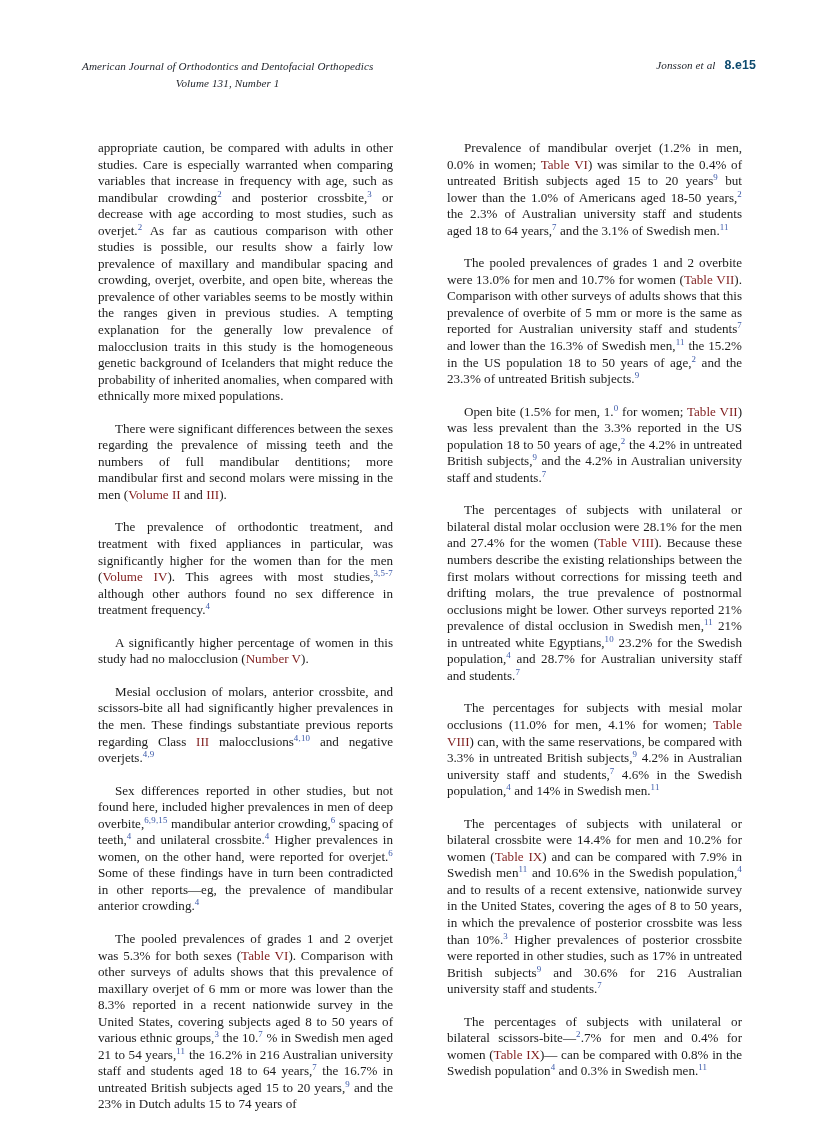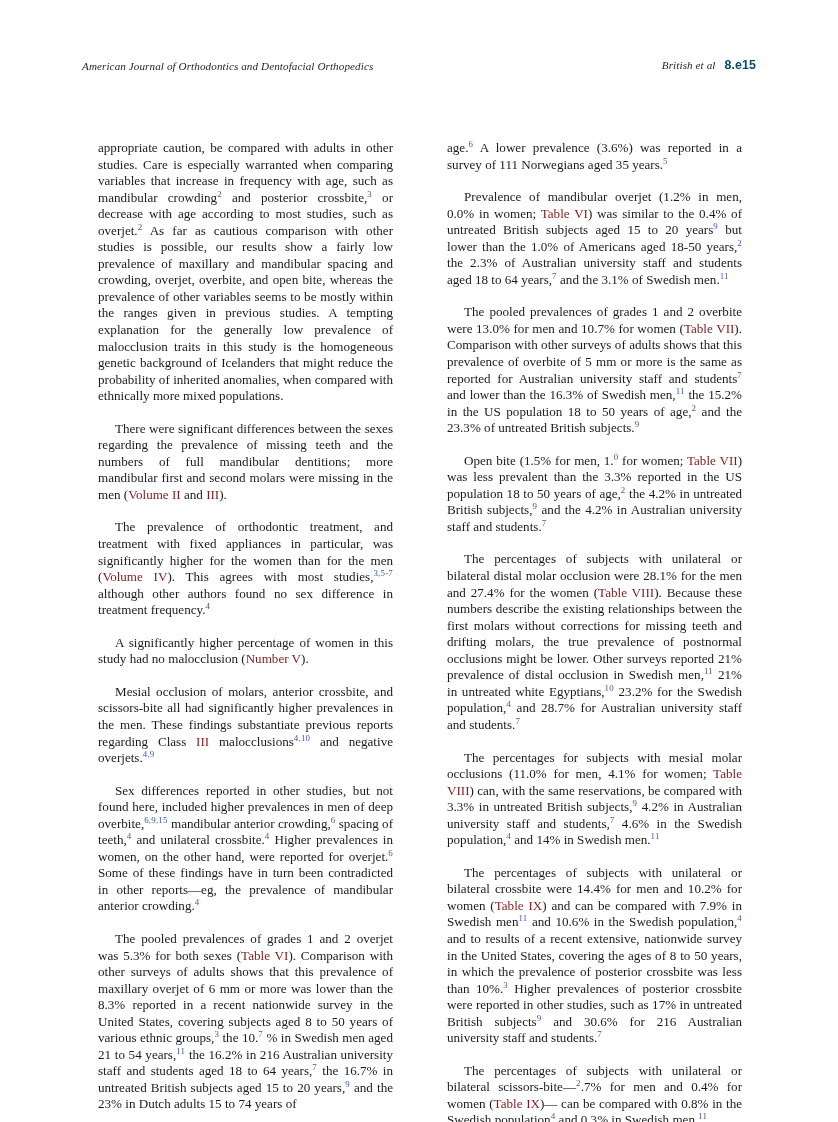--- a/index.html
+++ b/index.html
@@ -110,41 +110,41 @@
   }
 </style>
 </head>
 <body>
 
 <div class="page">
 
   <div class="runhead">
     <div class="runhead-left">
       <span>American Journal of Orthodontics and Dentofacial Orthopedics</span>
+      <span class="l2">Volume 131, Number 1</span>
     </div>
     <div class="runhead-right">
-      <span class="runhead-authors">British et al</span>
+      <span class="runhead-authors">Jonsson et al</span>
       <span class="runhead-folio">8.e15</span>
     </div>
   </div>
 
   <div class="cols">
 
     <div class="col col-left">
       <p class="para">appropriate caution, be compared with adults in other studies. Care is especially warranted when comparing variables that increase in frequency with age, such as mandibular crowding<sup class="cite">2</sup> and posterior crossbite,<sup class="cite">3</sup> or decrease with age according to most studies, such as overjet.<sup class="cite">2</sup> As far as cautious comparison with other studies is possible, our results show a fairly low prevalence of maxillary and mandibular spacing and crowding, overjet, overbite, and open bite, whereas the prevalence of other variables seems to be mostly within the ranges given in previous studies. A tempting explanation for the generally low prevalence of malocclusion traits in this study is the homogeneous genetic background of Icelanders that might reduce the probability of inherited anomalies, when compared with ethnically more mixed populations.</p>
       <p class="para indent">There were significant differences between the sexes regarding the prevalence of missing teeth and the numbers of full mandibular dentitions; more mandibular first and second molars were missing in the men (<span class="xref">Volume II</span> and <span class="xref">III</span>).</p>
       <p class="para indent">The prevalence of orthodontic treatment, and treatment with fixed appliances in particular, was significantly higher for the women than for the men (<span class="xref">Volume IV</span>). This agrees with most studies,<sup class="cite">3,5-7</sup> although other authors found no sex difference in treatment frequency.<sup class="cite">4</sup></p>
       <p class="para indent">A significantly higher percentage of women in this study had no malocclusion (<span class="xref">Number V</span>).</p>
       <p class="para indent">Mesial occlusion of molars, anterior crossbite, and scissors-bite all had significantly higher prevalences in the men. These findings substantiate previous reports regarding Class <span class="xref">III</span> malocclusions<sup class="cite">4,10</sup> and negative overjets.<sup class="cite">4,9</sup></p>
       <p class="para indent">Sex differences reported in other studies, but not found here, included higher prevalences in men of deep overbite,<sup class="cite">6,9,15</sup> mandibular anterior crowding,<sup class="cite">6</sup> spacing of teeth,<sup class="cite">4</sup> and unilateral crossbite.<sup class="cite">4</sup> Higher prevalences in women, on the other hand, were reported for overjet.<sup class="cite">6</sup> Some of these findings have in turn been contradicted in other reports—eg, the prevalence of mandibular anterior crowding.<sup class="cite">4</sup></p>
       <p class="para indent">The pooled prevalences of grades 1 and 2 overjet was 5.3% for both sexes (<span class="xref">Table VI</span>). Comparison with other surveys of adults shows that this prevalence of maxillary overjet of 6 mm or more was lower than the 8.3% reported in a recent nationwide survey in the United States, covering subjects aged 8 to 50 years of various ethnic groups,<sup class="cite">3</sup> the 10.<sup class="cite">7</sup> % in Swedish men aged 21 to 54 years,<sup class="cite">11</sup> the 16.2% in 216 Australian university staff and students aged 18 to 64 years,<sup class="cite">7</sup> the 16.7% in untreated British subjects aged 15 to 20 years,<sup class="cite">9</sup> and the 23% in Dutch adults 15 to 74 years of</p>
     </div>
 
     <div class="col col-right">
-      <p class="para">age.<sup class="cite">6</sup> A lower prevalence (3.6%) was reported in a survey of 111 Norwegians aged 35 years.<sup class="cite">5</sup></p>
       <p class="para indent">Prevalence of mandibular overjet (1.2% in men, 0.0% in women; <span class="xref">Table VI</span>) was similar to the 0.4% of untreated British subjects aged 15 to 20 years<sup class="cite">9</sup> but lower than the 1.0% of Americans aged 18-50 years,<sup class="cite">2</sup> the 2.3% of Australian university staff and students aged 18 to 64 years,<sup class="cite">7</sup> and the 3.1% of Swedish men.<sup class="cite">11</sup></p>
       <p class="para indent">The pooled prevalences of grades 1 and 2 overbite were 13.0% for men and 10.7% for women (<span class="xref">Table VII</span>). Comparison with other surveys of adults shows that this prevalence of overbite of 5 mm or more is the same as reported for Australian university staff and students<sup class="cite">7</sup> and lower than the 16.3% of Swedish men,<sup class="cite">11</sup> the 15.2% in the US population 18 to 50 years of age,<sup class="cite">2</sup> and the 23.3% of untreated British subjects.<sup class="cite">9</sup></p>
       <p class="para indent">Open bite (1.5% for men, 1.<sup class="cite">0</sup> for women; <span class="xref">Table VII</span>) was less prevalent than the 3.3% reported in the US population 18 to 50 years of age,<sup class="cite">2</sup> the 4.2% in untreated British subjects,<sup class="cite">9</sup> and the 4.2% in Australian university staff and students.<sup class="cite">7</sup></p>
       <p class="para indent">The percentages of subjects with unilateral or bilateral distal molar occlusion were 28.1% for the men and 27.4% for the women (<span class="xref">Table VIII</span>). Because these numbers describe the existing relationships between the first molars without corrections for missing teeth and drifting molars, the true prevalence of postnormal occlusions might be lower. Other surveys reported 21% prevalence of distal occlusion in Swedish men,<sup class="cite">11</sup> 21% in untreated white Egyptians,<sup class="cite">10</sup> 23.2% for the Swedish population,<sup class="cite">4</sup> and 28.7% for Australian university staff and students.<sup class="cite">7</sup></p>
       <p class="para indent">The percentages for subjects with mesial molar occlusions (11.0% for men, 4.1% for women; <span class="xref">Table VIII</span>) can, with the same reservations, be compared with 3.3% in untreated British subjects,<sup class="cite">9</sup> 4.2% in Australian university staff and students,<sup class="cite">7</sup> 4.6% in the Swedish population,<sup class="cite">4</sup> and 14% in Swedish men.<sup class="cite">11</sup></p>
       <p class="para indent">The percentages of subjects with unilateral or bilateral crossbite were 14.4% for men and 10.2% for women (<span class="xref">Table IX</span>) and can be compared with 7.9% in Swedish men<sup class="cite">11</sup> and 10.6% in the Swedish population,<sup class="cite">4</sup> and to results of a recent extensive, nationwide survey in the United States, covering the ages of 8 to 50 years, in which the prevalence of posterior crossbite was less than 10%.<sup class="cite">3</sup> Higher prevalences of posterior crossbite were reported in other studies, such as 17% in untreated British subjects<sup class="cite">9</sup> and 30.6% for 216 Australian university staff and students.<sup class="cite">7</sup></p>
       <p class="para indent">The percentages of subjects with unilateral or bilateral scissors-bite—<sup class="cite">2</sup>.7% for men and 0.4% for women (<span class="xref">Table IX</span>)— can be compared with 0.8% in the Swedish population<sup class="cite">4</sup> and 0.3% in Swedish men.<sup class="cite">11</sup></p>
     </div>
 
   </div>

